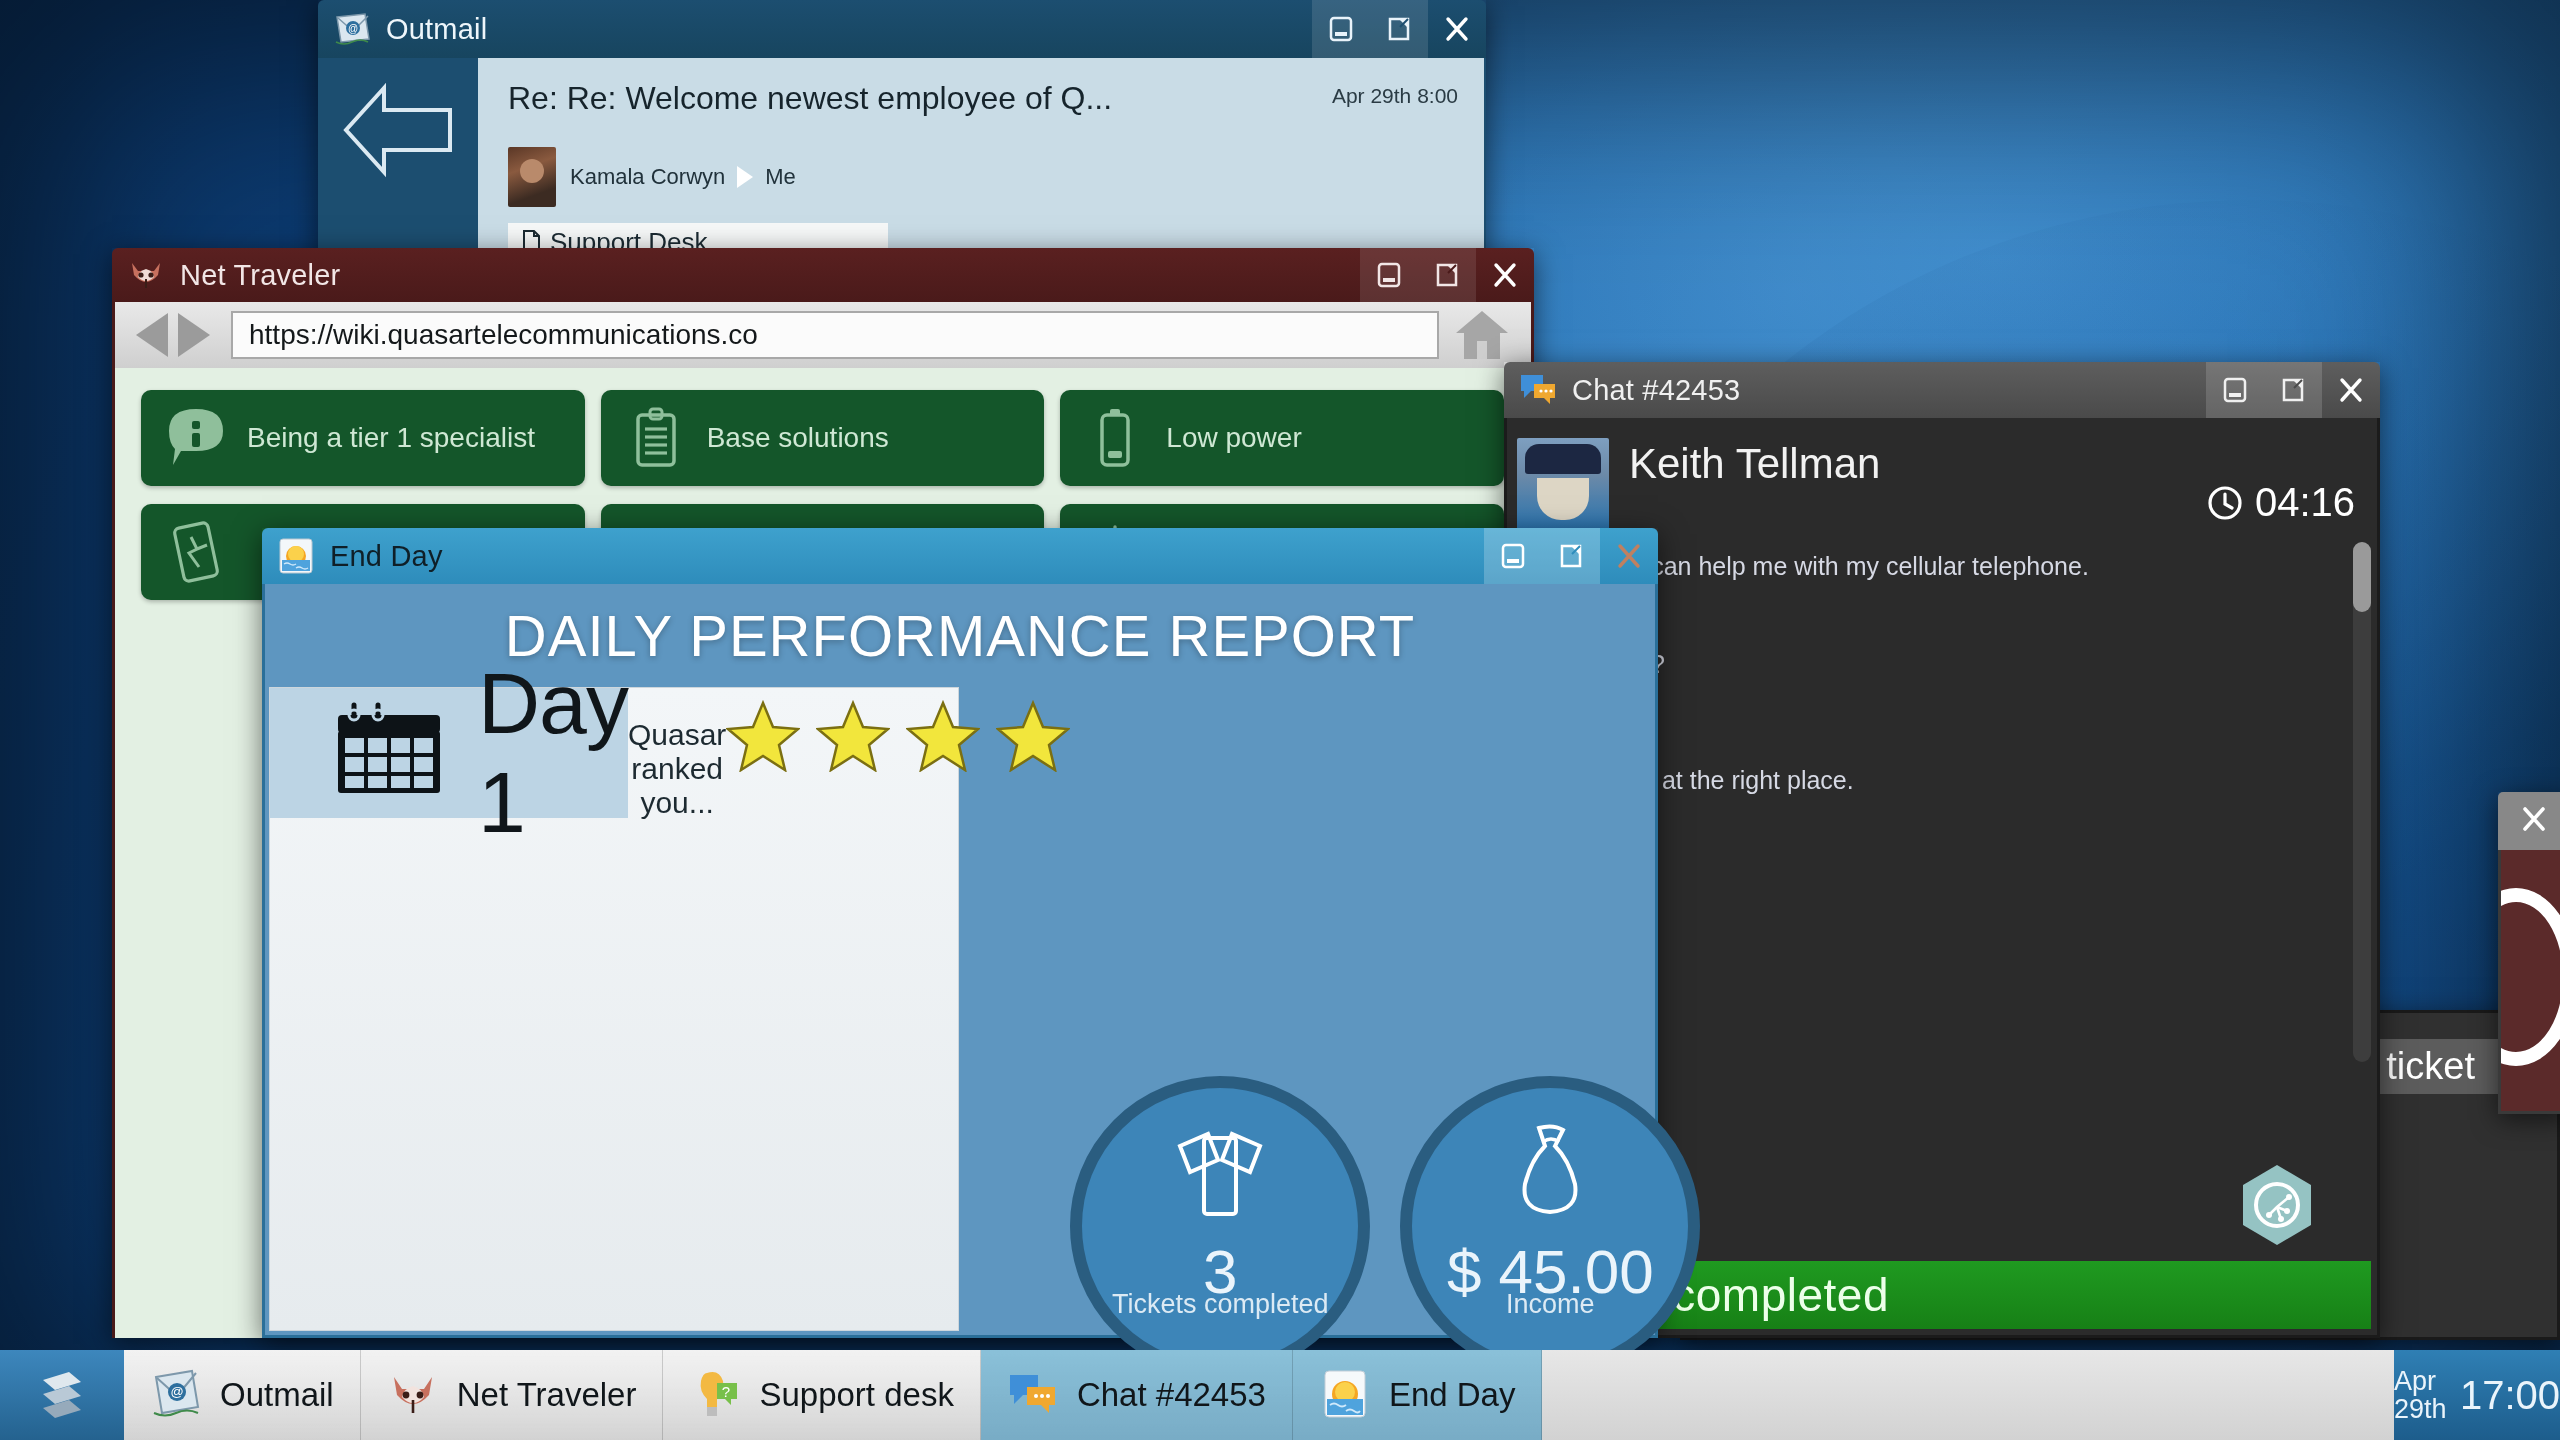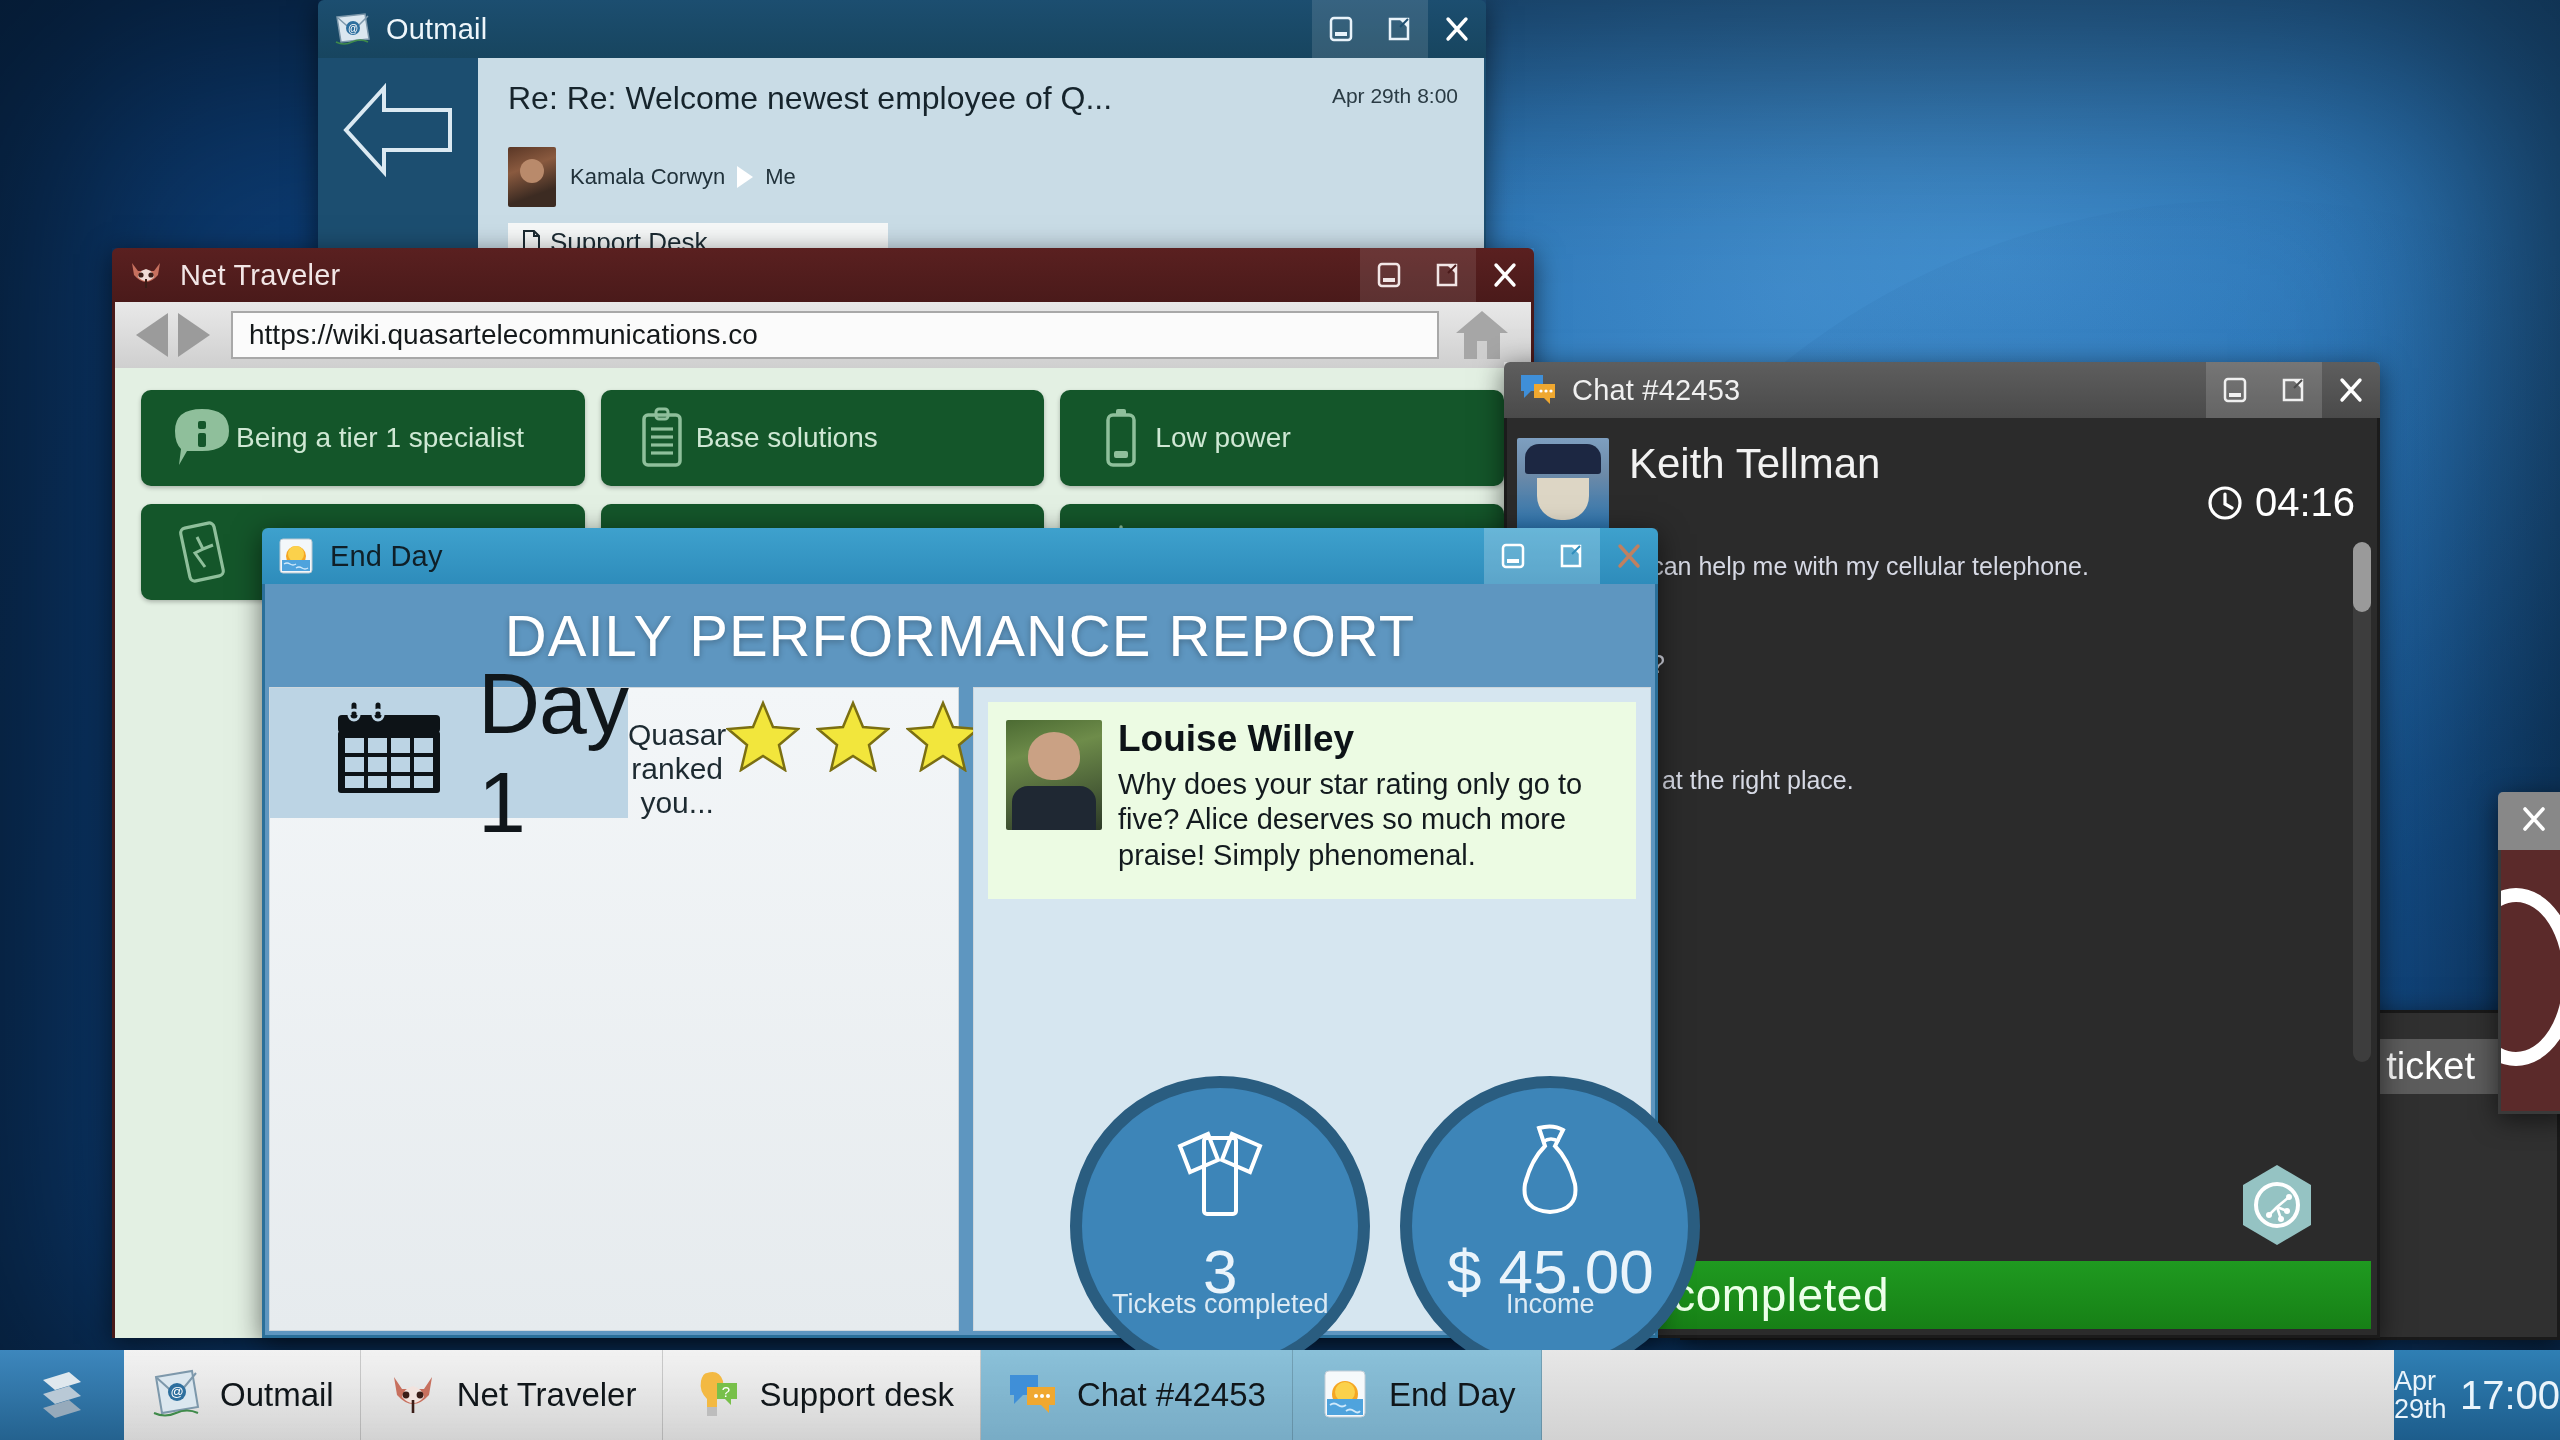--- a/index.html
+++ b/index.html
@@ -108,22 +108,22 @@
     display:flex; align-items:center; padding-left:16px; font-size:28px; color:#14181a;
   }
   #nettrav .homebtn { width:86px; display:flex; align-items:center; justify-content:center; }
   #nettrav .page {
     height:970px; background:#e3f0e3; padding:22px 26px 0 26px;
     display:flex; flex-wrap:wrap; gap:18px 16px; align-content:flex-start;
     position:relative; overflow:hidden;
   }
   .wikitile {
     width:calc(33.333% - 11px); height:96px; background:#14562a;
-    border-radius:10px; display:flex; align-items:center; padding-left:30px;
-    color:#cfe8d4; font-size:28px; gap:3px; box-shadow:0 2px 4px rgba(0,0,0,.25);
+    border-radius:10px; display:flex; align-items:center; padding-left:24px;
+    color:#cfe8d4; font-size:28px; gap:20px; box-shadow:0 2px 4px rgba(0,0,0,.25);
     cursor:pointer;
   }
   .wikitile .ti { width:62px; height:66px; flex:0 0 auto; }
   .wikitile .tl { line-height:1.12; }
   #nettrav .scroll {
     position:absolute; right:6px; top:0; width:16px; height:100%;
     background:#cfe0cf;
   }
   #nettrav .scroll .thumb { position:absolute; top:0; left:0; width:16px; height:140px; background:#8fb08f; border-radius:8px; }
 
@@ -708,29 +708,20 @@
               <svg width="110" height="104" viewBox="0 0 110 104">
                 <path d="M44 6 Q58 2 68 8 L60 24 Q74 38 80 62 Q84 88 55 90 Q26 88 30 62 Q36 38 50 24 Z" fill="none" stroke="#fff" stroke-width="4"></path>
                 <path d="M48 20 Q56 14 64 20" fill="none" stroke="#fff" stroke-width="3.4"></path>
               </svg>
             </span>
             <span class="sval">$ 45.00</span>
             <span class="slab">Income</span>
           </div>
         </div>
       </div>
-      <div class="rightcol">
-        <div class="review">
-          <span class="rav"></span>
-          <span>
-            <div class="rname">Louise Willey</div>
-            <div class="rtext">Why does your star rating only go to five? Alice deserves so much more praise! Simply phenomenal.</div>
-          </span>
-        </div>
-      </div>
     </div>
   </div>
 </div>
 
 <div id="taskbar">
   <div class="startbtn">
     <svg width="62" height="62" viewBox="0 0 62 62">
       <path d="M12 16 L38 8 L50 18 L24 26 Z" fill="#dfe8ee"></path>
       <path d="M12 30 L38 22 L50 32 L24 40 Z" fill="#b9c9d6"></path>
       <path d="M12 44 L38 36 L50 46 L24 54 Z" fill="#96aabb"></path>

